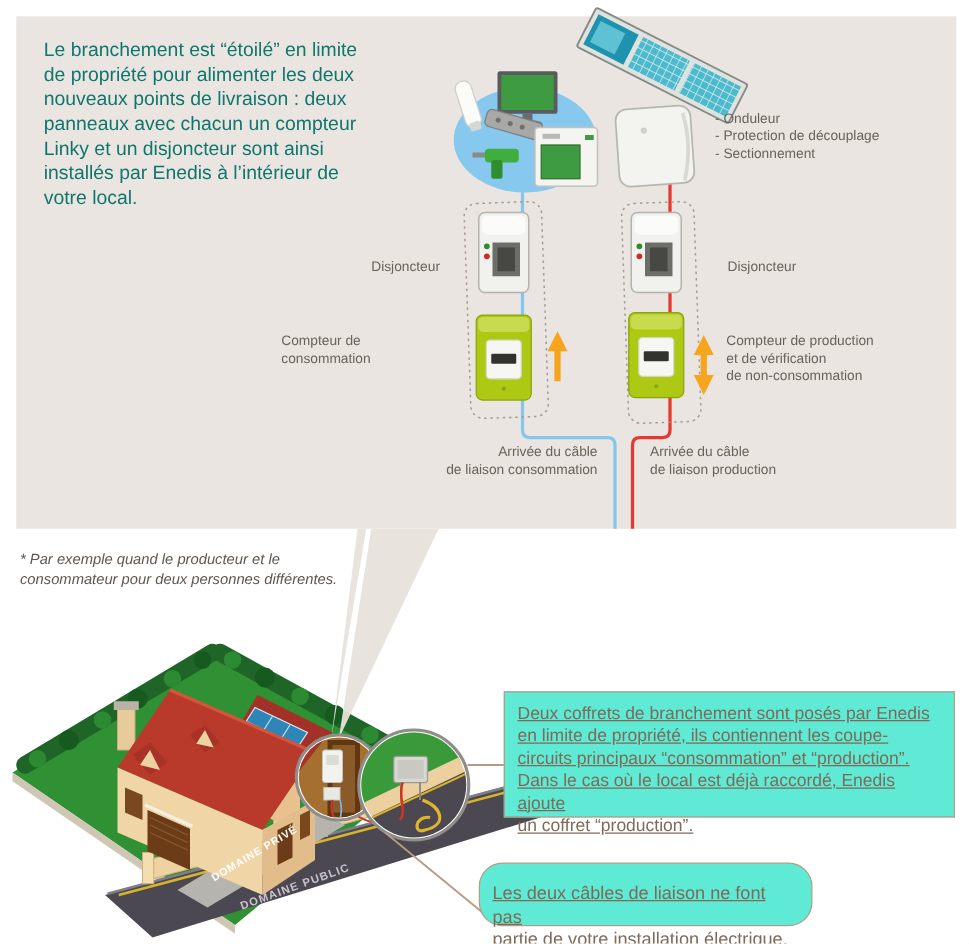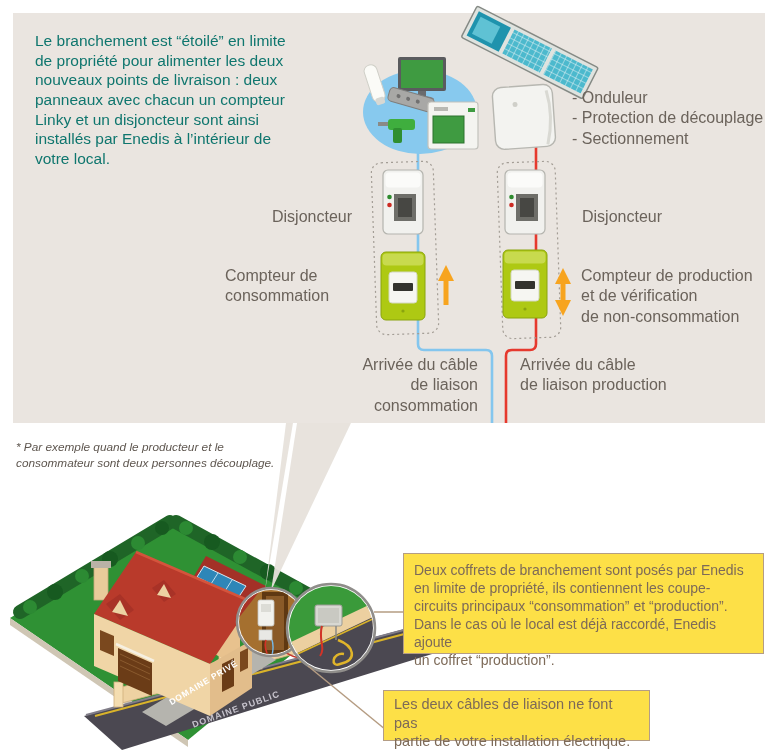--- a/index.html
+++ b/index.html
@@ -2,34 +2,34 @@
 <html><head>
 <meta charset="utf-8">
 <style>
   html,body{margin:0;padding:0;background:#fff;}
   #stage{position:relative;width:775px;height:755px;background:#fff;overflow:hidden;
          font-family:"Liberation Sans",sans-serif;}
   .abs{position:absolute;}
   .ml{white-space:pre-line;}
   #panel{left:13px;top:13px;width:752px;height:410px;background:#eae5e0;}
   #intro{left:35px;top:31px;width:320px;font-size:15.5px;line-height:1.27;color:#0f766e;}
-  .diaglabel{font-size:16px;line-height:1.28;color:#6b635b;}
+  .diaglabel{font-size:11px;line-height:1.28;color:#6b635b;}
   #inverter-list{left:572px;top:88px;}
   #label-breaker-left{left:250px;top:207px;width:102px;text-align:right;}
   #label-meter-left{left:225px;top:266px;width:127px;text-align:left;}
   #label-breaker-right{left:582px;top:207px;}
   #label-meter-right{left:581px;top:266px;}
   #label-cable-left{left:330px;top:355px;width:148px;text-align:right;}
   #label-cable-right{left:520px;top:355px;}
   #footnote{left:16px;top:440px;width:300px;font-style:italic;font-size:11.8px;
             line-height:1.35;color:#5e564f;}
-  .callout-box{background:#fde047;border:1.5px solid #b49d85;box-sizing:border-box;
-               color:#7d6a58;font-size:14px;line-height:1.28;padding:8px 10px;}
+  .callout-box{background:#5eead4;border:1.5px solid #b49d85;box-sizing:border-box;
+               color:#7d6a58;font-size:14px;line-height:1.28;padding:8px 10px;text-decoration:underline;}
   #box1{left:403px;top:553px;width:361px;height:101px;}
-  #box2{left:383px;top:690px;width:267px;height:51px;font-size:14.5px;padding-top:4px;}
+  #box2{left:383px;top:690px;width:267px;height:51px;font-size:14.5px;padding-top:15px;border-radius:19px;}
   svg{position:absolute;left:0;top:0;}
   svg text{font-family:"Liberation Sans",sans-serif;}
 </style>
 </head>
 <body>
 
 <div id="stage">
 
   <div class="abs" id="panel"></div>
 
@@ -272,21 +272,21 @@
   <div class="abs diaglabel" id="label-breaker-right">Disjoncteur</div>
   <div class="abs ml diaglabel" id="label-meter-right">Compteur de production
 et de vérification
 de non-consommation</div>
   <div class="abs ml diaglabel" id="label-cable-left">Arrivée du câble
 de liaison consommation</div>
   <div class="abs ml diaglabel" id="label-cable-right">Arrivée du câble
 de liaison production</div>
 
   <div class="abs ml" id="footnote">* Par exemple quand le producteur et le
-consommateur sont deux personnes découplage.</div>
+consommateur pour deux personnes différentes.</div>
 
   <div class="abs ml callout-box" id="box1">Deux coffrets de branchement sont posés par Enedis
 en limite de propriété, ils contiennent les coupe-
 circuits principaux “consommation” et “production”.
 Dans le cas où le local est déjà raccordé, Enedis ajoute
 un coffret “production”.</div>
   <div class="abs ml callout-box" id="box2">Les deux câbles de liaison ne font pas
 partie de votre installation électrique.</div>
 
 </div>

